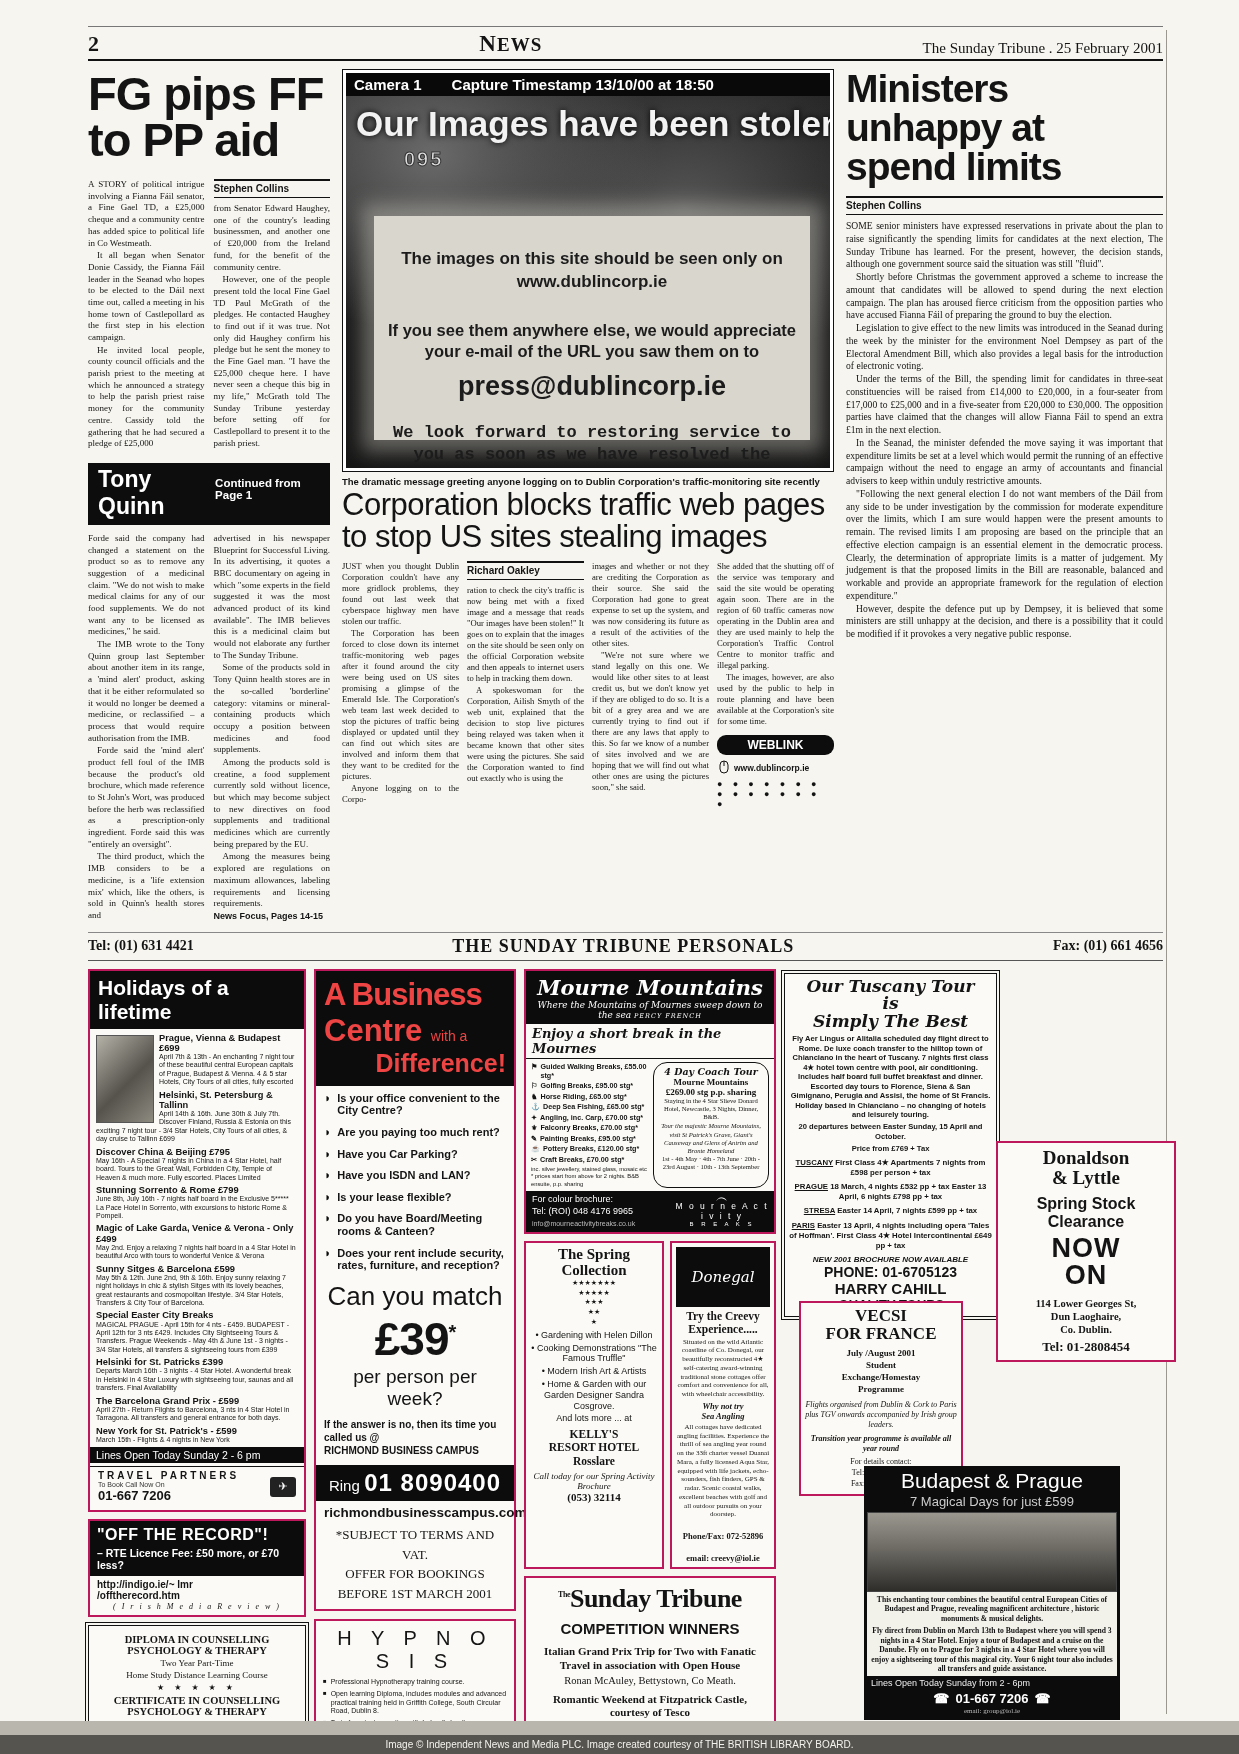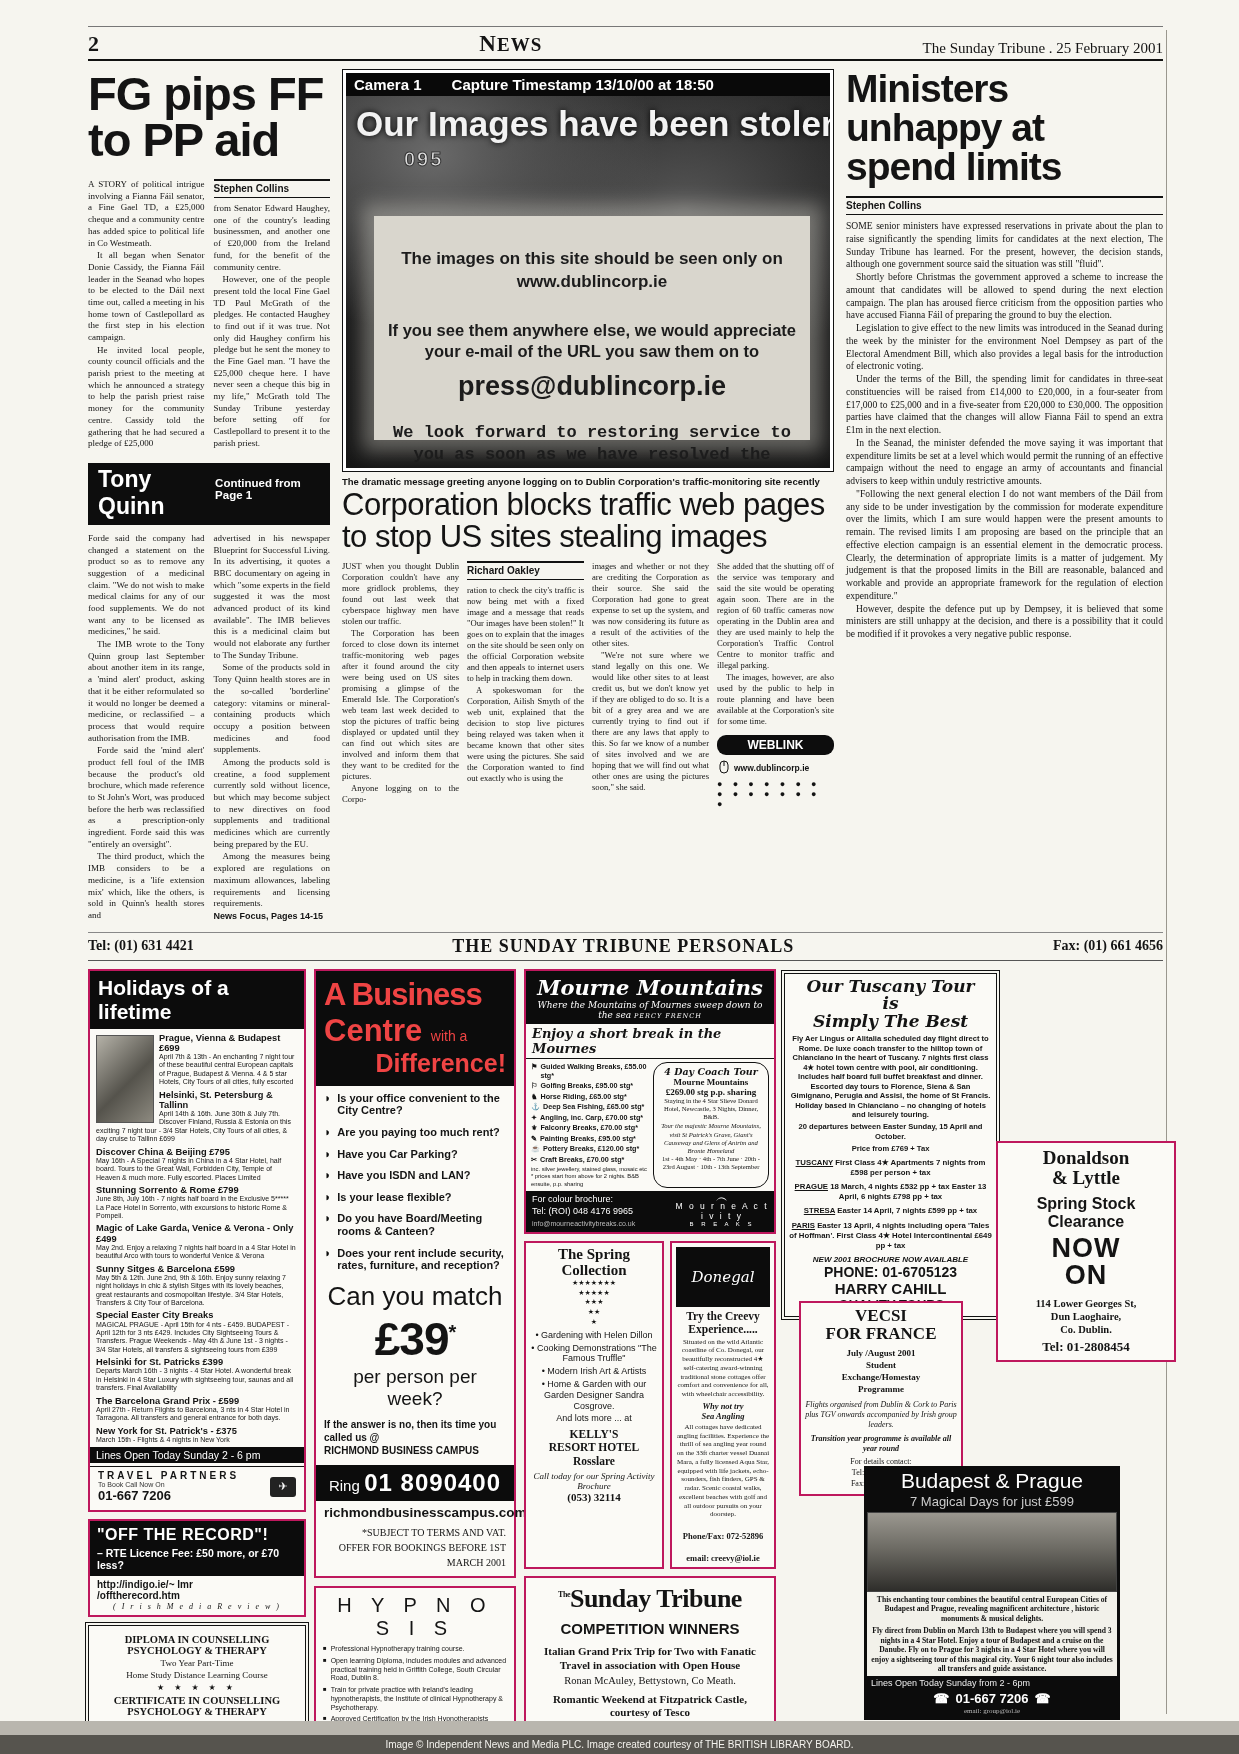--- a/index.html
+++ b/index.html
@@ -127,21 +127,21 @@
   .m1{font-size:26px;}
   .m2{font-size:46px;font-weight:bold;letter-spacing:-1px;}
   .m2 sup{font-size:20px;}
   .m3{font-size:19px;}
   .m4{font-size:10px;font-weight:bold;text-align:left;margin-top:8px;line-height:1.3;}
   .ringbar{background:#0c0c0c;color:#fff;font-family:"Liberation Sans",sans-serif;
            text-align:center;padding:4px 0;margin:8px -8px 4px -8px;}
   .ringbar .r1{font-size:15px;}
   .ringbar .r2{font-size:24px;font-weight:bold;letter-spacing:1px;}
   .bizweb{font-family:"Liberation Sans",sans-serif;font-weight:bold;font-size:13.5px;text-align:center;}
-  .bizsmall{font-size:10px;text-align:right;margin-top:5px;line-height:1.5;}
+  .bizsmall{font-size:13px;text-align:center;margin-top:5px;line-height:1.5;}
   
   .hyp{margin-top:8px;padding:6px 7px;}
   .hypT{font-family:"Liberation Sans",sans-serif;font-size:20px;letter-spacing:7px;text-align:center;
         margin-bottom:5px;}
   .hypli{display:flex;gap:4px;font-family:"Liberation Sans",sans-serif;font-size:7px;line-height:1.25;
          margin-bottom:3px;}
   .hypli .sq{font-size:6px;}
   .hypinst{font-family:"Liberation Sans",sans-serif;font-weight:bold;font-size:8px;text-align:center;
            margin-top:4px;}
   .hypit{font-style:italic;font-size:8px;text-align:center;}
@@ -433,21 +433,21 @@
                   <div class="ht">Helsinki for St. Patricks £399</div>
                   <div class="hb">Departs March 16th - 3 nights - 4 Star Hotel. A wonderful break in Helsinki in 4 Star Luxury with sightseeing tour, saunas and all transfers. Final Availability</div>
                 </div>
 
                 <div class="hitem">
                   <div class="ht">The Barcelona Grand Prix - £599</div>
                   <div class="hb">April 27th - Return Flights to Barcelona, 3 nts in 4 Star Hotel in Tarragona. All transfers and general entrance for both days.</div>
                 </div>
 
                 <div class="hitem">
-                  <div class="ht">New York for St. Patrick's - £375</div>
+                  <div class="ht">New York for St. Patrick's - £599</div>
                   <div class="hb">March 15th - Flights &amp; 4 nights in New York</div>
                 </div>
               </div>
             <div class="linesbar">Lines Open Today Sunday 2 - 6 pm</div>
             <div class="tp">
               <div>
                 <div class="tpl">TRAVEL PARTNERS</div>
                 <div class="tpsub">To Book Call Now On</div>
                 <div class="tpphone">01-667 7206</div>
               </div>

